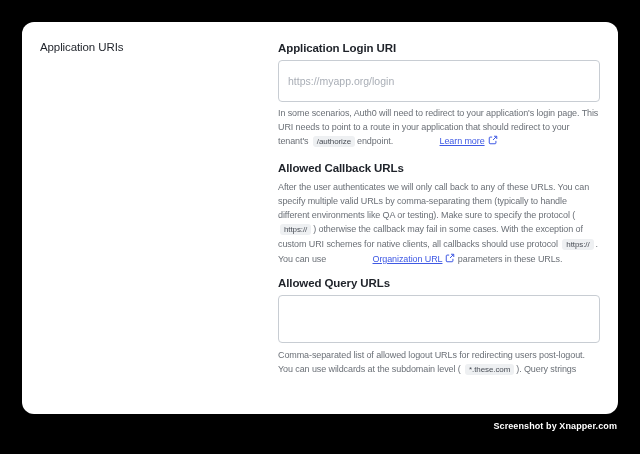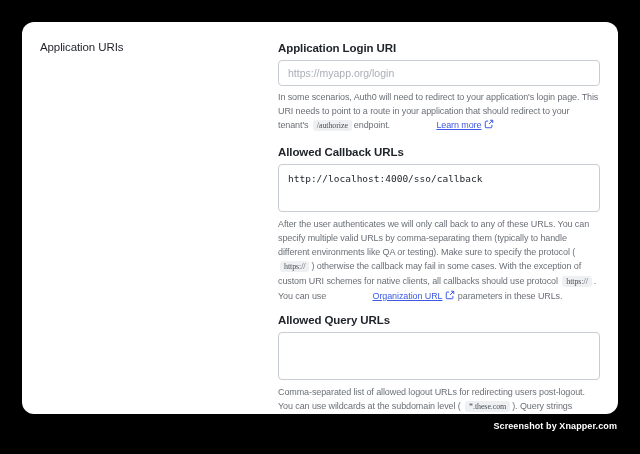--- a/index.html
+++ b/index.html
@@ -49,21 +49,21 @@
   .field-label {
     font-size: 11.5px;
     font-weight: 700;
     color: var(--label-text);
     letter-spacing: -0.1px;
     line-height: 14px;
     margin-bottom: 5px;
   }
   .text-input {
     width: 100%;
-    height: 26px;
+    height: 42px;
     border: 1px solid var(--input-border);
     border-radius: 4px;
     padding: 0 9px;
     font-size: 10.5px;
     font-family: "Liberation Sans", sans-serif;
     color: var(--value-text);
     margin-bottom: 4px;
     outline: none;
     display: block;
   }
@@ -85,21 +85,21 @@
   }
   .help {
     font-size: 9px;
     letter-spacing: -0.1px;
     line-height: 14px;
     color: var(--help-text);
   }
   .help.mb-lg { margin-bottom: 12px; }
   .help.mb-md { margin-bottom: 10px; }
   .chip {
-    font-family: Liberation Serif, serif;
+    font-family: Liberation Sans, sans-serif;
     font-size: 8px;
     background: var(--chip-bg);
     color: var(--chip-text);
     border-radius: 3px;
     padding: 1px 4px;
     margin: 0 2px;
     white-space: nowrap;
   }
   .help-link {
     color: var(--link);
@@ -136,21 +136,20 @@
       <input class="text-input" type="text" placeholder="https://myapp.org/login" style="">
       <p class="help mb-lg">In some scenarios, Auth0 will need to redirect to your application's login page. This URI needs to point to a route in your application that should redirect to your tenant's <code class="chip">/authorize</code>endpoint.  <a class="help-link" href="#">Learn more<svg class="ext-icon" width="10" height="10" viewBox="0 0 12 12">
               <path d="M5 2.5H2.4c-.5 0-.9.4-.9.9v6.2c0 .5.4.9.9.9h6.2c.5 0 .9-.4.9-.9V7" fill="none" stroke="currentColor" stroke-width="1.2"></path>
               <path d="M7.2 1.5h3.3v3.3" fill="none" stroke="currentColor" stroke-width="1.2"></path>
               <path d="M10.3 1.7 6 6" fill="none" stroke="currentColor" stroke-width="1.2"></path>
             </svg></a></p>
     </div>
 
     <div>
       <div class="field-label">Allowed Callback URLs</div>
-      <textarea class="url-textarea" style="">http://localhost:4000/sso/callback</textarea>
       <p class="help mb-md">After the user authenticates we will only call back to any of these URLs. You can specify multiple valid URLs by comma-separating them (typically to handle different environments like QA or testing). Make sure to specify the protocol ( <code class="chip">https://</code>) otherwise the callback may fail in some cases. With the exception of custom URI schemes for native clients, all callbacks should use protocol <code class="chip">https://</code>. You can use  <a class="help-link" href="#">Organization URL<svg class="ext-icon" width="10" height="10" viewBox="0 0 12 12">
               <path d="M5 2.5H2.4c-.5 0-.9.4-.9.9v6.2c0 .5.4.9.9.9h6.2c.5 0 .9-.4.9-.9V7" fill="none" stroke="currentColor" stroke-width="1.2"></path>
               <path d="M7.2 1.5h3.3v3.3" fill="none" stroke="currentColor" stroke-width="1.2"></path>
               <path d="M10.3 1.7 6 6" fill="none" stroke="currentColor" stroke-width="1.2"></path>
             </svg></a> parameters in these URLs. </p>
     </div>
 
     <div>
       <div class="field-label">Allowed Query URLs</div>
       <textarea class="url-textarea" style=""></textarea>

